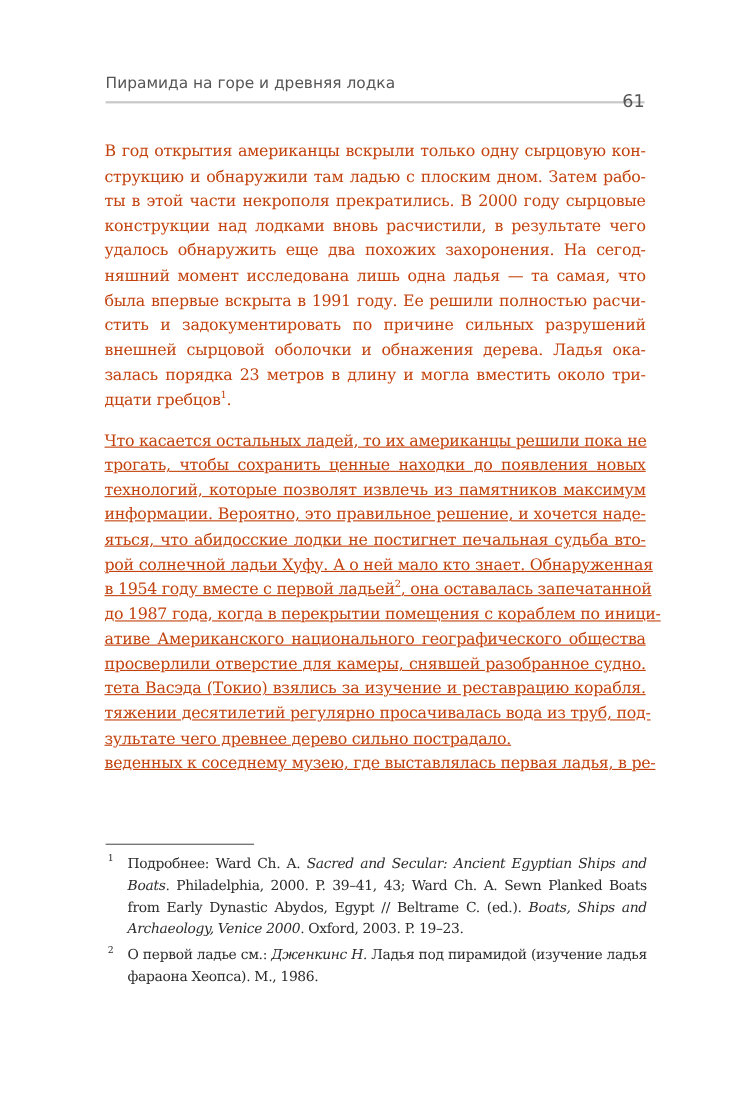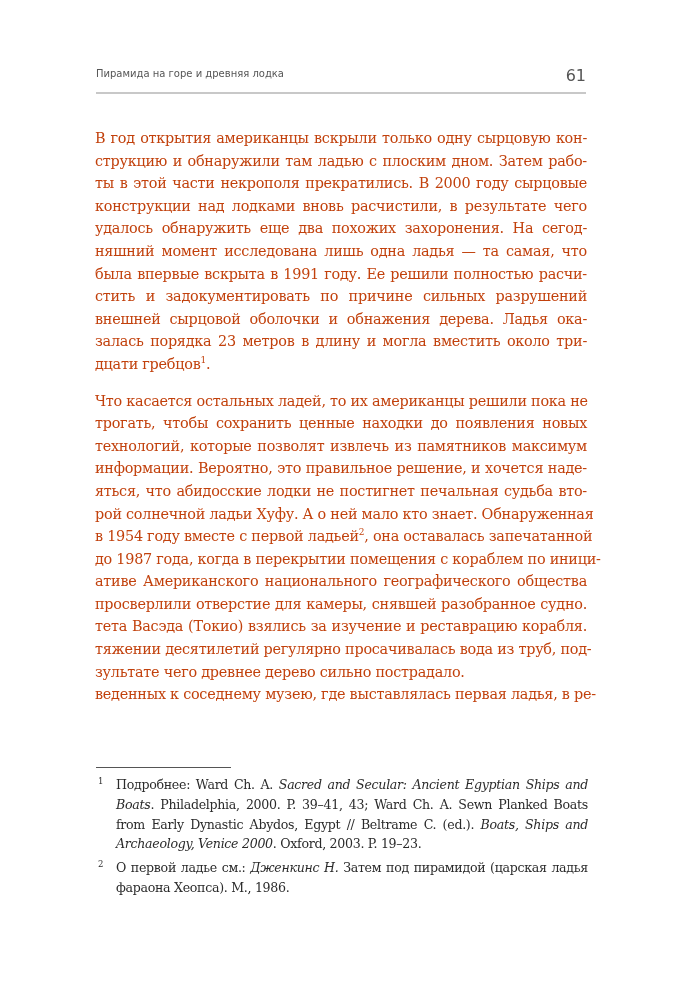--- a/index.html
+++ b/index.html
@@ -2,29 +2,29 @@
 <html><head>
 <meta charset="utf-8">
 <style>
   html, body { margin: 0; padding: 0; background: #ffffff; }
   body { width: 682px; height: 1001px; position: relative; overflow: hidden; }
   .header {
     position: absolute; left: 96px; top: 64px; width: 490px; height: 28px;
     border-bottom: 2px solid #c8c8c8;
     font-family: "DejaVu Sans", sans-serif; color: #555;
   }
-  .header .title { position: absolute; left: 0; top: 4px; font-size: 10px; }
-  .header .num { position: absolute; right: 0; top: 2px; font-size: 16px; }
+  .header .title { position: absolute; left: 0; top: 4px; font-size: 14px; }
+  .header .num { position: absolute; right: 0; top: 18px; font-size: 16px; }
   .body {
     position: absolute; left: 95px; top: 127px; width: 492px;
     font-family: "DejaVu Serif", serif; font-size: 14.4px; line-height: 22.6px;
     color: #c2410c; text-align: justify; letter-spacing: -0.25px;
   }
   .body p { margin: 0; }
-  .body p + p { margin-top: 14px; }
+  .body p + p { margin-top: 14px; text-decoration: underline; }
   .body .ln { display: block; text-align-last: justify; white-space: nowrap; }
   .body .ln.last { text-align-last: left; }
   sup { font-size: 9px; line-height: 0; vertical-align: 6px; }
   .fn-rule { position: absolute; left: 96px; top: 767px; width: 135px; border-top: 1px solid #555; }
   .footnotes {
     position: absolute; left: 96px; top: 775px; width: 492px;
     font-family: "DejaVu Serif", serif; font-size: 12.6px; line-height: 19.8px; color: #2b2b2b;
     letter-spacing: -0.3px;
   }
   .fn { position: relative; padding-left: 20px; margin-bottom: 4px; }
@@ -77,16 +77,16 @@
 <div class="footnotes" id="footnotes">
     <div class="fn">
       <span class="mark">1</span>
       <span class="ln"><span>Подробнее: Ward Ch. A. </span><i>Sacred and Secular: Ancient Egyptian Ships and</i></span>
       <span class="ln"><i>Boats</i><span>. Philadelphia, 2000. P. 39–41, 43; Ward Ch. A. Sewn Planked Boats</span></span>
       <span class="ln"><span>from Early Dynastic Abydos, Egypt // Beltrame C. (ed.). </span><i>Boats, Ships and</i></span>
       <span class="ln last"><i>Archaeology, Venice 2000</i><span>. Oxford, 2003. P. 19–23.</span></span>
     </div>
     <div class="fn">
       <span class="mark">2</span>
-      <span class="ln"><span>О первой ладье см.: </span><i>Дженкинс Н.</i><span> Затем под пирамидой (царская ладья</span></span>
+      <span class="ln"><span>О первой ладье см.: </span><i>Дженкинс Н.</i><span> Ладья под пирамидой (изучение ладья</span></span>
       <span class="ln last"><span>фараона Хеопса). М., 1986.</span></span>
     </div>
   </div>
 
 </body></html>

